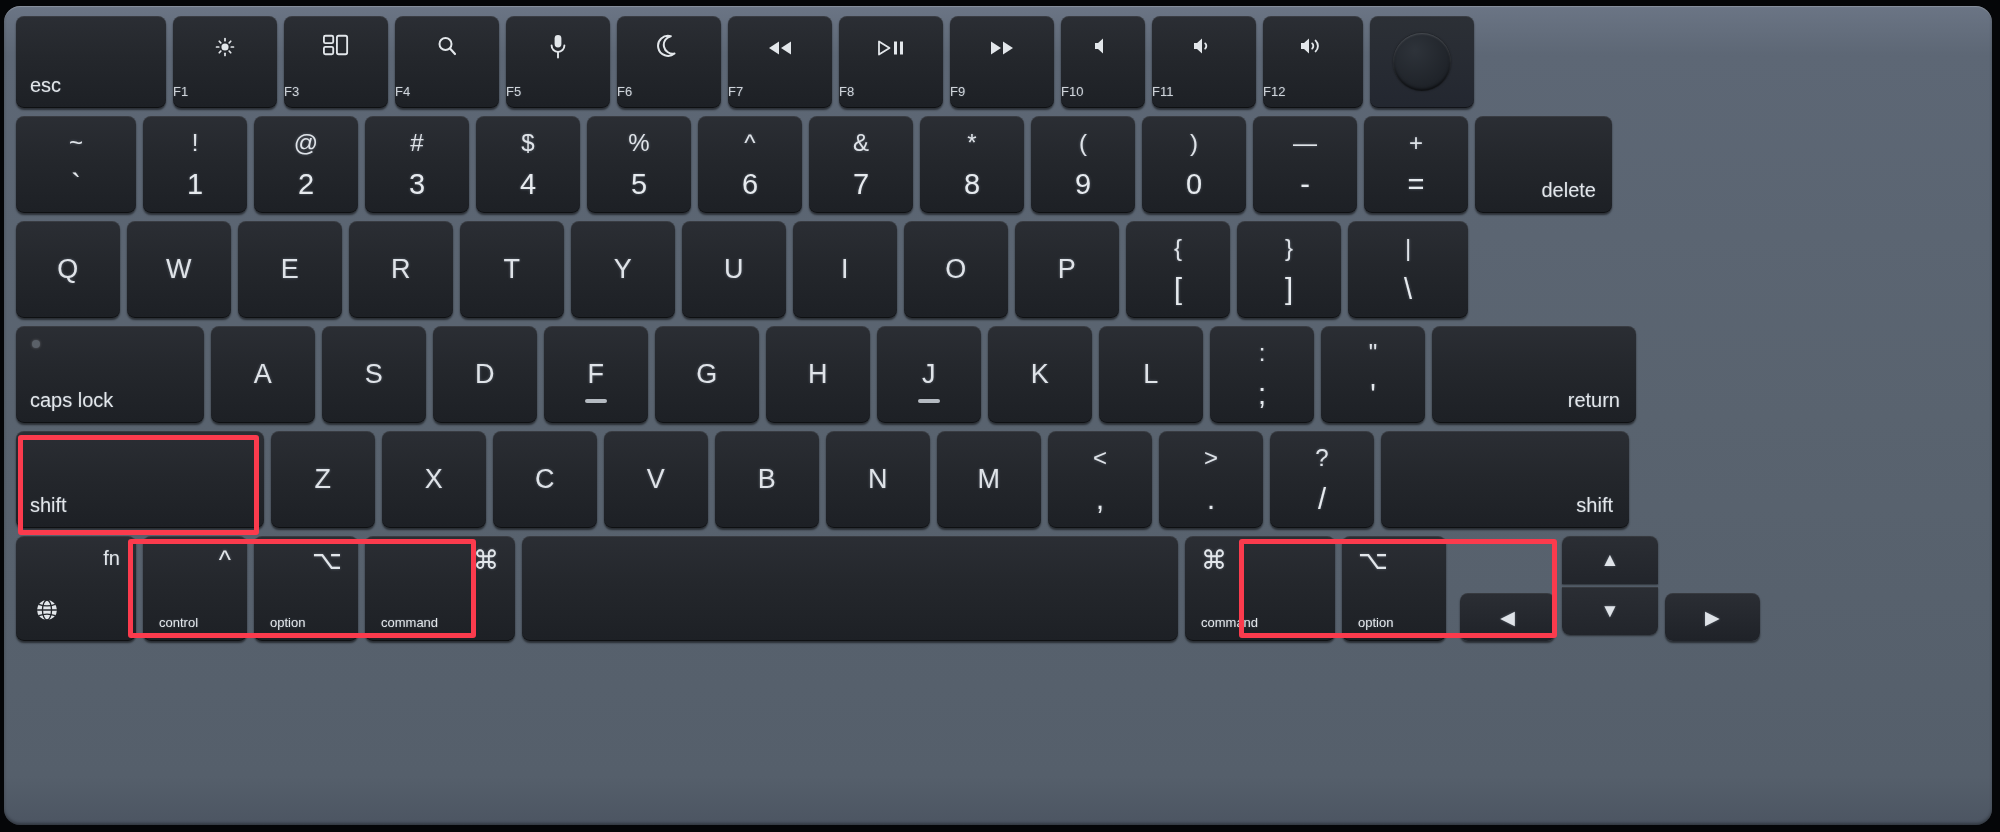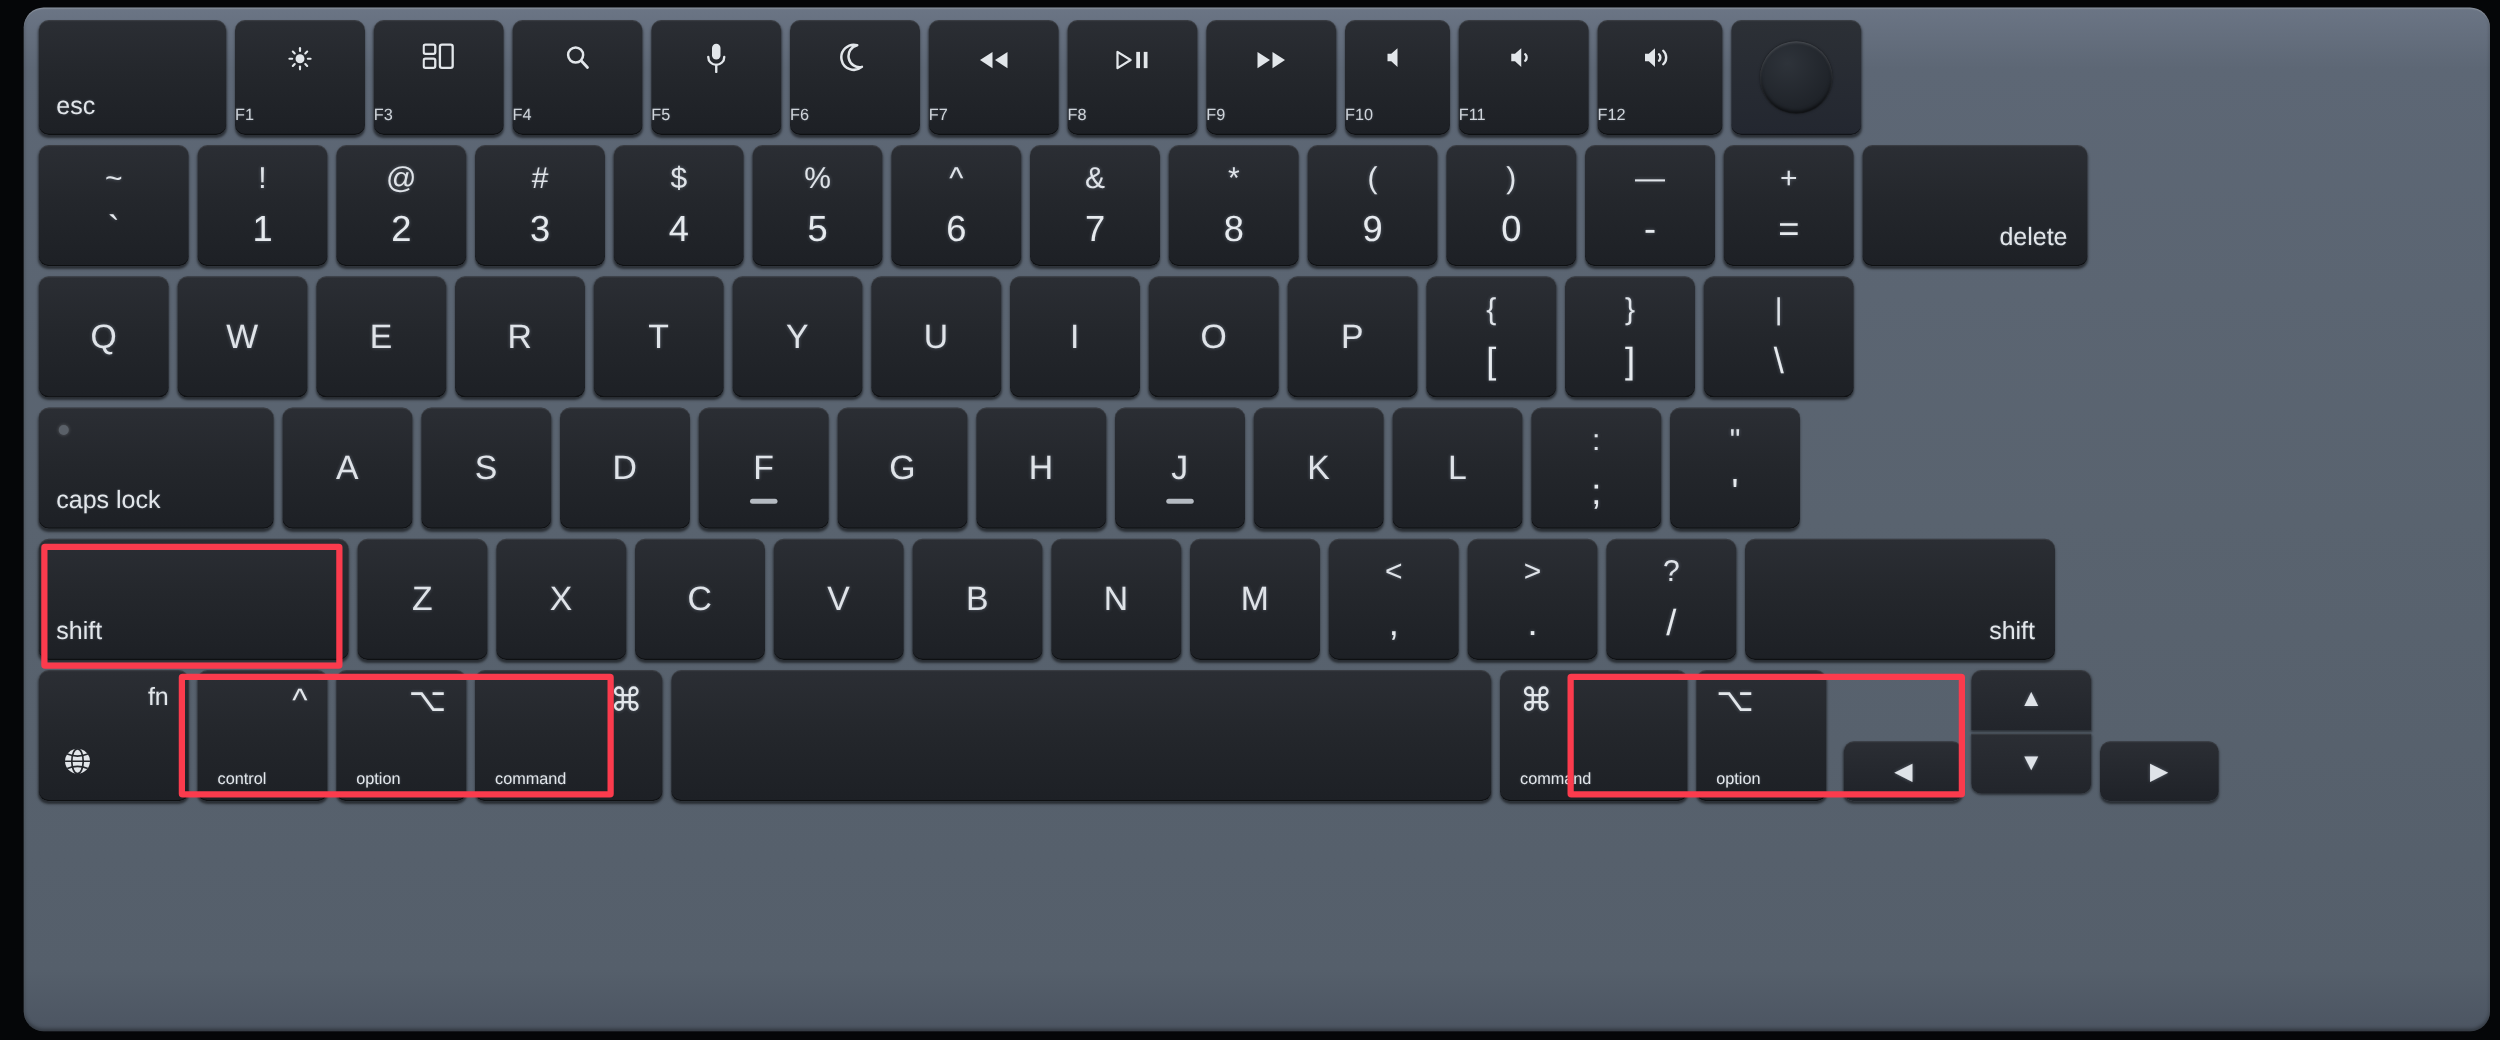--- a/index.html
+++ b/index.html
@@ -6,21 +6,21 @@
   html,body{
     width:2000px; height:832px;
     background:#000;
     font-family:"Liberation Sans", sans-serif;
     overflow:hidden;
   }
   #kb-root{
     position:relative;
     width:2000px; height:832px;
     background:#050608;
-    padding:6px 8px 7px 19px;
+    padding:6px 8px 7px 4px;
   }
   
   #chassis{
     position:relative;
     width:100%; height:100%;
     background:linear-gradient(180deg,#6b7585 0%,#5d6775 6%,#59636f 50%,#555f6b 94%,#4c5562 100%);
     border-radius:16px;
     padding:10px 12px 12px 12px;
     display:flex; flex-direction:column;
     box-shadow:inset 0 1px 1px rgba(255,255,255,.22), inset 0 -2px 3px rgba(0,0,0,.35);
@@ -339,21 +339,21 @@
         <span class="bot">0</span>
       </div>
       <div class="key" style="width:104px">
         <span class="top">—</span>
         <span class="bot">-</span>
       </div>
       <div class="key" style="width:104px">
         <span class="top">+</span>
         <span class="bot">=</span>
       </div>
-      <div class="key" style="width:180px;margin-right:0">
+      <div class="key" style="width:137px;margin-right:0">
         <span class="br">delete</span>
       </div>
     </div>
 
     <div class="row r2">
       <div class="key" style="width:104px">
           <span class="cap">Q</span>
         </div>
       <div class="key" style="width:104px">
           <span class="cap">W</span>
@@ -428,20 +428,23 @@
       <div class="key" style="width:104px">
           <span class="cap">L</span>
         </div>
       <div class="key" style="width:104px">
         <span class="top">:</span>
         <span class="bot">;</span>
       </div>
       <div class="key" style="width:104px">
         <span class="top">"</span>
         <span class="bot">'</span>
+      </div>
+      <div class="key" style="width:204px;margin-right:0">
+        <span class="br">return</span>
       </div>
     </div>
 
     <div class="row r4">
       <div class="key" style="width:248px">
         <span class="bl">shift</span>
       </div>
       <div class="key" style="width:104px">
           <span class="cap">Z</span>
         </div>

